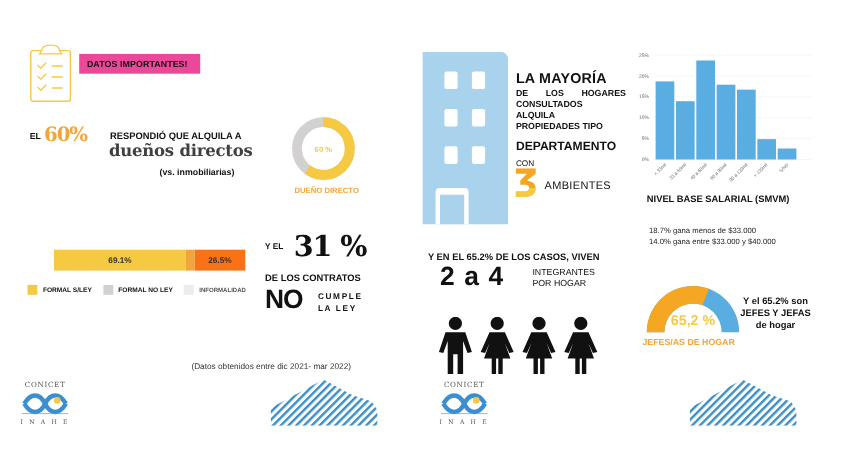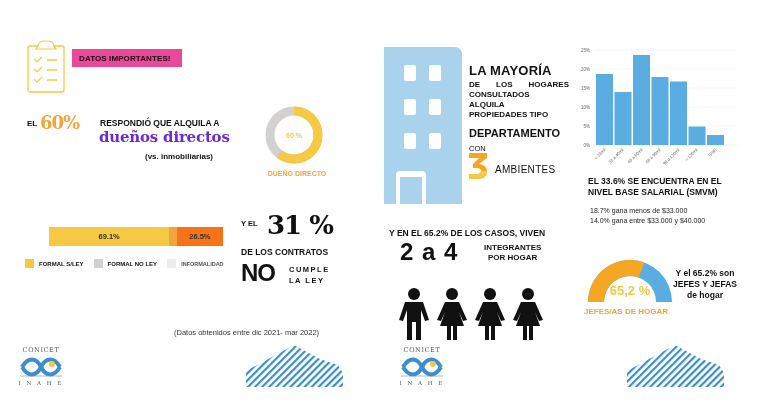--- a/index.html
+++ b/index.html
@@ -7,21 +7,21 @@
   body { position: relative; font-family: "Liberation Sans", "DejaVu Sans", sans-serif; color: #111; }
   .abs { position: absolute; }
 
   
   .clipboard { left: 26px; top: 40px; width: 40px; height: 54px; }
   .datos-badge { left: 72px; top: 49px; width: 110px; height: 18px; background: #ec4899; font-size: 8px; font-weight: 700; display: flex; align-items: center; padding-left: 7px; letter-spacing: 0.1px; }
 
   .el-label { left: 27px; top: 119px; font-size: 8px; font-weight: 700; }
   .big-60 { left: 40px; top: 112px; font-family: "DejaVu Serif", serif; font-weight: 700; font-size: 18px; color: #f2a53a; letter-spacing: -1px; }
   .resp { left: 100px; top: 118px; font-size: 8.5px; font-weight: 700; }
-  .duenos { left: 99px; top: 128px; font-family: "DejaVu Serif", serif; font-weight: 700; font-size: 15px; color: #6d28d9; letter-spacing: -0.2px; }
+  .duenos { left: 99px; top: 128px; font-family: "DejaVu Serif", serif; font-weight: 700; font-size: 15px; color: #404040; letter-spacing: -0.2px; }
   .vs { left: 145px; top: 152px; font-size: 8px; font-weight: 700; }
 
   .donut { left: 264px; top: 105px; width: 60px; height: 60px; }
   .donut-label { left: 266px; top: 170px; width: 62px; text-align: center; font-size: 7px; font-weight: 700; color: #f2a53a; }
 
   .stack-bar { left: 25px; top: 227px; width: 198px; height: 19px; display: flex; padding-left: 24px; }
   .seg { height: 100%; display: flex; align-items: center; justify-content: center; font-size: 7.5px; font-weight: 700; color: #333; }
   .legend { left: 25px; top: 259px; display: flex; gap: 10px; font-size: 6px; font-weight: 700; align-items: center; }
   .legend-item { display: flex; align-items: center; gap: 5px; }
   .sw { width: 9px; height: 9px; display: inline-block; }
@@ -52,21 +52,21 @@
   .three { left: 468px; top: 153px; width: 20px; height: 26px; }
   .ambientes { left: 495px; top: 164px; font-size: 10px; letter-spacing: 0.3px; }
 
   .chart { left: 570px; top: 42px; width: 170px; height: 130px; }
 
   .salarial { left: 588px; top: 176px; font-size: 8.5px; font-weight: 700; line-height: 11px; }
   .gana { left: 590px; top: 206px; font-size: 7px; line-height: 9.5px; color: #222; }
 
   .casos { left: 389px; top: 228px; font-size: 8.5px; font-weight: 700; }
   .dos-a-cuatro { left: 400px; top: 238px; font-size: 24px; font-weight: 700; letter-spacing: 1px; }
-  .integrantes { left: 484px; top: 243px; font-size: 8px; font-weight: 700; line-height: 10px; text-align: center; }
+  .integrantes { left: 484px; top: 243px; font-size: 8px; font-weight: 400; line-height: 10px; }
 
   .people { left: 398px; top: 288px; display: flex; gap: 6px; }
   .person { width: 32px; height: 52px; }
 
   .gauge { left: 584px; top: 256px; width: 92px; height: 50px; }
   .gauge-val { left: 604px; top: 283px; width: 52px; text-align: center; font-size: 13px; font-weight: 700; color: #f6c943; }
   .gauge-lbl { left: 584px; top: 307px; font-size: 8px; font-weight: 700; color: #f2a53a; }
   .jefes-txt { left: 671px; top: 268px; font-size: 8.5px; font-weight: 700; text-align: center; line-height: 11px; width: 68px; }
 </style>
 </head>
@@ -207,21 +207,20 @@
     <text transform="translate(54 108) rotate(-45)" text-anchor="end">33 a 40mil</text>
     <text transform="translate(73 108) rotate(-45)" text-anchor="end">40 a 60mil</text>
     <text transform="translate(91 108) rotate(-45)" text-anchor="end">60 a 90mil</text>
     <text transform="translate(110 108) rotate(-45)" text-anchor="end">90 a 120mil</text>
     <text transform="translate(128 108) rotate(-45)" text-anchor="end">&gt; 120mil</text>
     <text transform="translate(147 108) rotate(-45)" text-anchor="end">S/NS</text>
   </g>
 </svg>
 
 <div class="abs salarial">
-  <div>EL 33.6% SE ENCUENTRA EN EL</div>
   <div>NIVEL BASE SALARIAL (SMVM)</div>
 </div>
 <div class="abs gana">
   <div>18.7% gana menos de $33.000</div>
   <div>14.0% gana entre $33.000 y $40.000</div>
 </div>
 
 <div class="abs casos">Y EN EL 65.2% DE LOS CASOS, VIVEN</div>
 <div class="abs dos-a-cuatro">2 a 4</div>
 <div class="abs integrantes">

